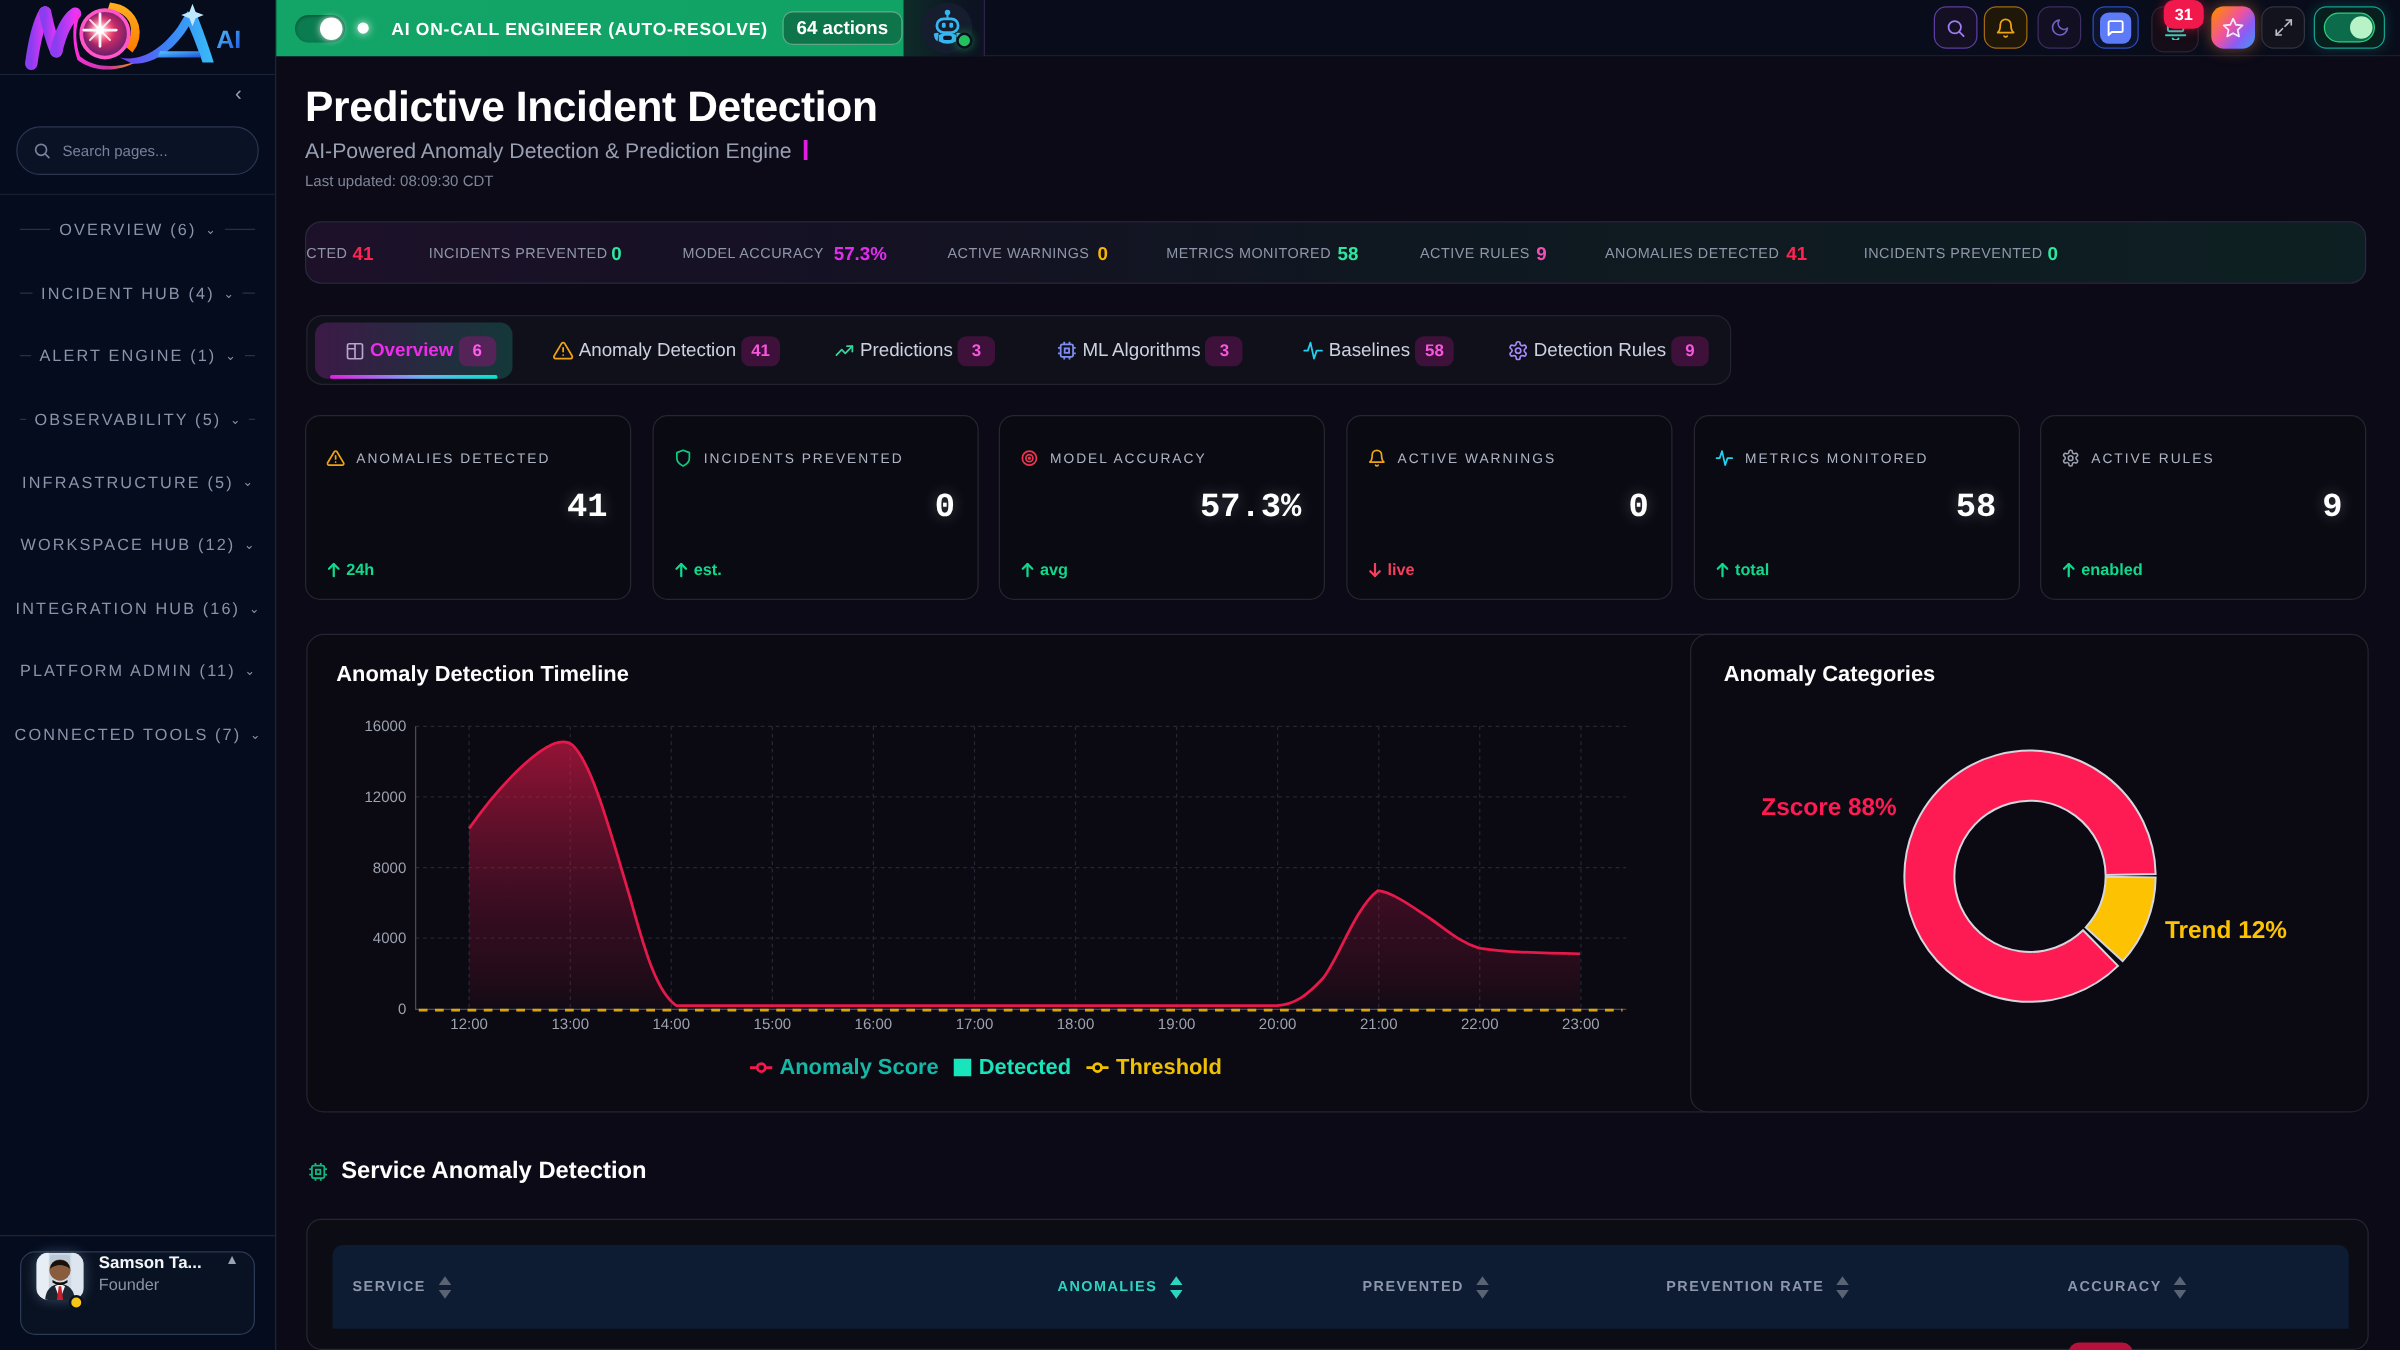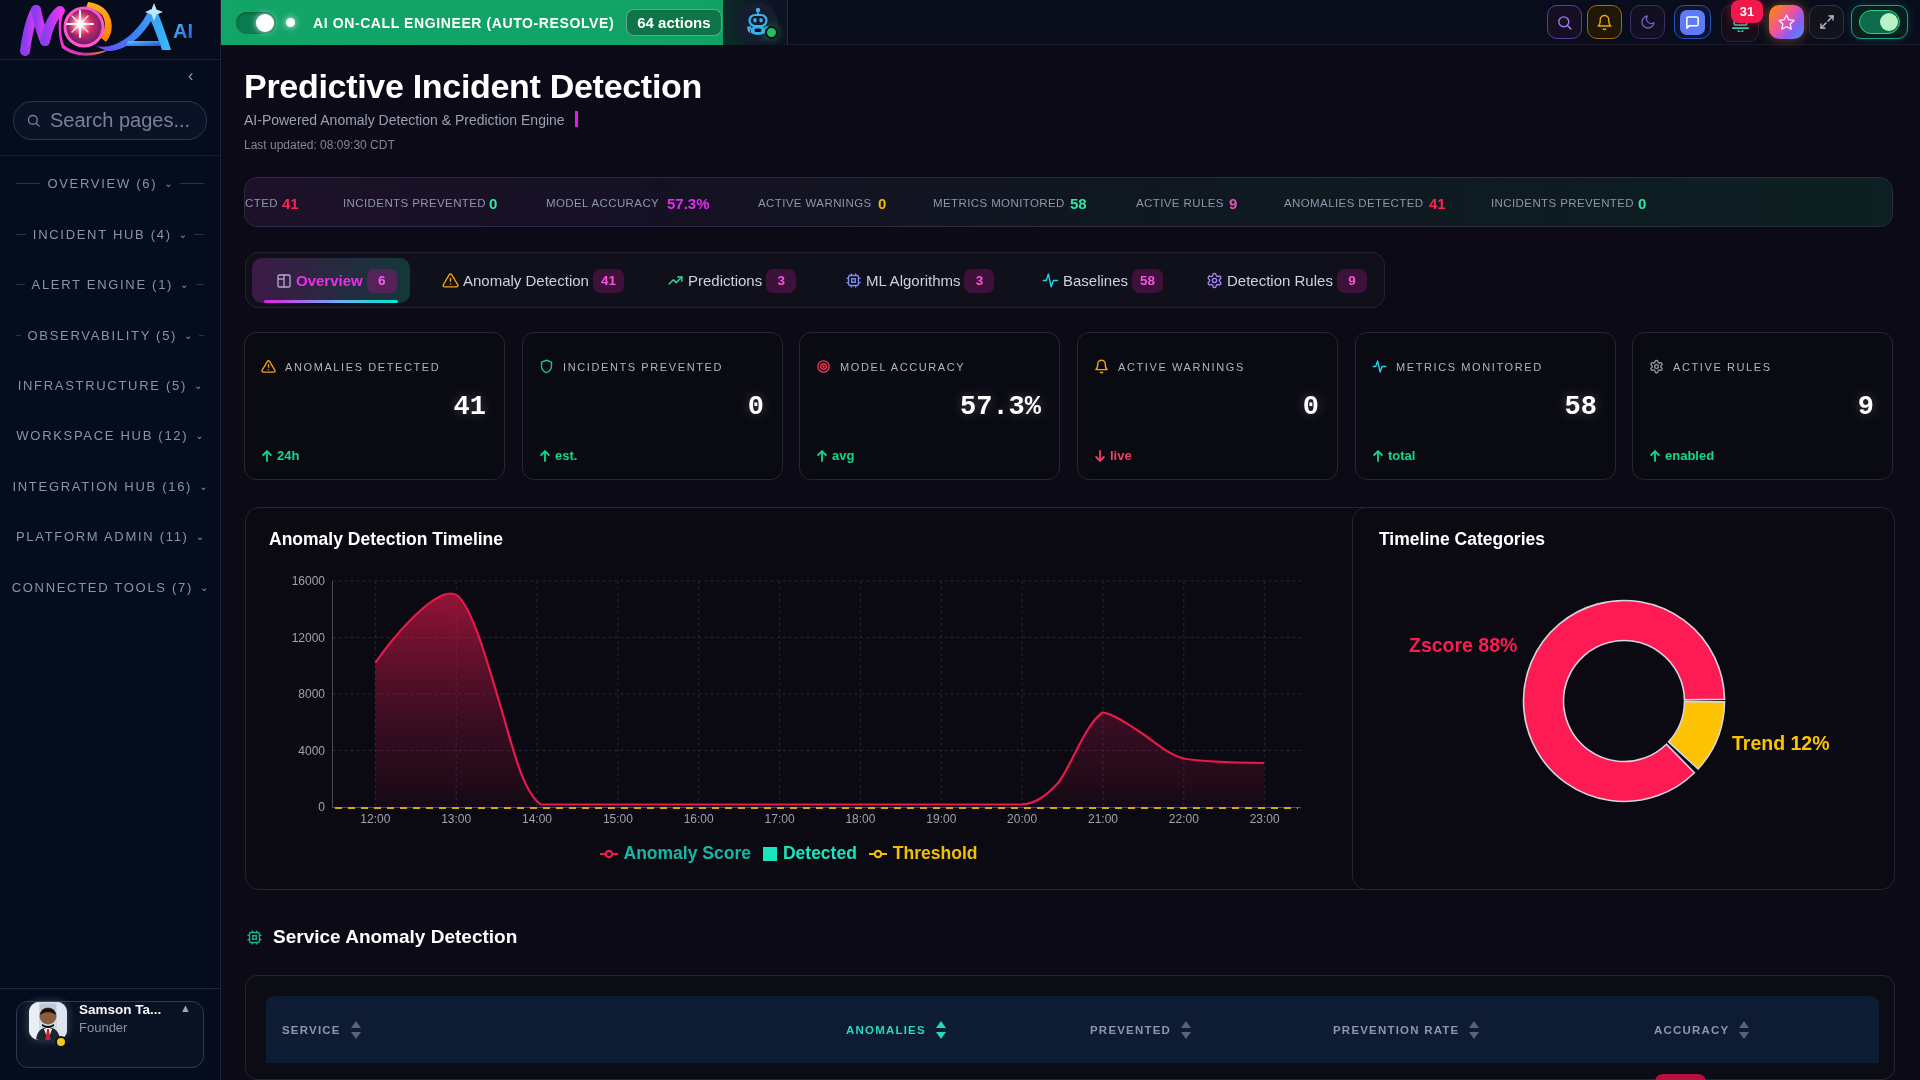--- a/index.html
+++ b/index.html
@@ -2,21 +2,21 @@
 <html><head>
 <meta charset="utf-8">
 <style>
 *{margin:0;padding:0;box-sizing:border-box}
 html,body{width:1920px;height:1080px;background:#0c0a17;font-family:"Liberation Sans",sans-serif;overflow:hidden;position:relative}
 
 #sidebar{position:absolute;left:0;top:0;width:221px;height:1080px;background:#040c1e;border-right:1px solid #1c2437}
 #logo{position:absolute;left:0;top:0;width:220px;height:60px;background:#070c1c;border-bottom:1px solid #1a2236;overflow:hidden}
 #collapse{position:absolute;left:188px;top:68px;color:#98a0b2;font-size:16px;line-height:16px}
 #search{position:absolute;left:13px;top:101px;width:194px;height:39px;border:1px solid #2b3550;border-radius:19px;background:#0a1226;display:flex;align-items:center;padding:0 12px;gap:9px}
-#search span{color:#78819a;font-size:20px}
+#search span{color:#78819a;font-size:12px}
 #sideline{position:absolute;left:0;top:155px;width:220px;height:1px;background:#161e31}
 nav{position:absolute;left:0;top:160px;width:220px}
 nav .it{position:absolute;left:0;width:220px;display:flex;align-items:center;justify-content:center;gap:7px;color:#8a93a8;font-size:13px;letter-spacing:1.7px;padding:0 16px;white-space:nowrap}
 nav .it::before,nav .it::after{content:'';height:1px;background:#27304a;flex:1 1 auto;min-width:0}
 nav .it b{font-weight:400}
 nav .it .ch{font-size:10px;letter-spacing:0;color:#8a93a8}
 #profline{position:absolute;left:0;top:988px;width:220px;height:1px;background:#1c2539}
 #profile{position:absolute;left:16px;top:1001px;width:188px;height:67px;border:1px solid #2b3954;border-radius:12px;background:#091222;display:flex;align-items:flex-start;padding:0 12px}
 #avatar{width:38px;height:38px;border-radius:10px;overflow:hidden;position:relative;flex:0 0 38px;box-shadow:0 0 10px rgba(150,180,220,.35)}
 #avdot{position:absolute;left:55px;top:1036px;width:12px;height:12px;border-radius:50%;background:#f5c518;border:2px solid #091222}
@@ -32,21 +32,21 @@
 #robotdot{position:absolute;left:42px;top:26px;width:13px;height:13px;border-radius:50%;background:#22c35e;border:2.5px solid #0b1120;box-shadow:0 0 8px #22c35e99}
 #tgl{width:40px;height:22px;border-radius:11px;background:#0b7c50;margin-left:15px;position:relative;box-shadow:inset 0 1px 3px rgba(0,0,0,.35)}
 #tgl i{position:absolute;right:2px;top:2px;width:18px;height:18px;border-radius:50%;background:#fff;box-shadow:0 0 6px rgba(255,255,255,.8)}
 #bdot{width:9px;height:9px;border-radius:50%;background:#fff;margin-left:10px;box-shadow:0 0 7px rgba(255,255,255,.9)}
 #btext{color:#fff;font-weight:700;font-size:14px;letter-spacing:.6px;margin-left:18px}
 #bbadge{margin-left:12px;padding:4px 10px;border:1px solid rgba(255,255,255,.35);border-radius:8px;background:rgba(8,62,40,.45);color:#fff;font-weight:700;font-size:15px}
 .tbtn{position:absolute;top:5px;width:35px;height:34px;border-radius:10px;border:1px solid #2a2a38;display:flex;align-items:center;justify-content:center;background:#11131f}
 #nbadge{position:absolute;left:1731px;top:0;width:32px;height:23px;background:#f1184c;border-radius:8px;color:#fff;font-weight:700;font-size:13px;display:flex;align-items:center;justify-content:center;box-shadow:0 0 9px rgba(241,24,76,.55);z-index:5}
 
 #title{position:absolute;left:244px;top:67px;color:#fff;font-size:34px;font-weight:800;letter-spacing:-.3px}
-#subtitle{position:absolute;left:244px;top:111px;color:#98a0b2;font-size:14px}
+#subtitle{position:absolute;left:244px;top:111px;color:#98a0b2;font-size:17px}
 #subtitle i{display:inline-block;width:3px;height:16px;background:#e21ce2;margin-left:10px;vertical-align:-2px}
 #lastup{position:absolute;left:244px;top:138px;color:#7e8698;font-size:12px}
 #ticker{position:absolute;left:244px;top:177px;width:1649px;height:50px;border-radius:13px;border:1px solid #2b2840;background:linear-gradient(90deg,#1d1129 0%,#151124 25%,#0f1820 55%,#0d1f22 100%);overflow:hidden}
 #ticker .tl{position:absolute;top:19px;color:#8f95a8;font-size:11.5px;letter-spacing:0.4px;white-space:nowrap}
 #ticker .tv{position:absolute;top:17px;font-size:15px;font-weight:700;white-space:nowrap}
 
 #tabs{position:absolute;left:245px;top:252px;width:1140px;height:56px;background:#10101b;border:1px solid #232330;border-radius:13px}
 .tab{position:absolute;top:5px;height:45px;display:flex;align-items:center;gap:4px;color:#ccd2de;font-size:15px}
 .tab .bdg{min-width:30px;height:24px;padding:0 8px;border-radius:7px;background:#3d1139;color:#f655dc;font-weight:700;font-size:13.5px;display:flex;align-items:center;justify-content:center}
 #tab1{left:6px;width:158px;padding-left:24px;background:linear-gradient(90deg,#3c1a47,#143839);border-radius:10px;color:#ef2cea;font-weight:600}
@@ -500,21 +500,21 @@
         </svg>Anomaly Score</span>
     <span style="display:flex;align-items:center;gap:6px;color:#19e5bc"><span style="width:14px;height:14px;background:#19e5bc;display:inline-block"></span>Detected</span>
     <span style="display:flex;align-items:center;gap:6px;color:#f0c000"><svg width="18" height="10" viewBox="0 0 18 10">
           <path d="M0 5h5.6M12.4 5h5.6" stroke="#f0c000" stroke-width="2.2"></path>
           <circle cx="9" cy="5" r="3.2" fill="none" stroke="#f0c000" stroke-width="2.2"></circle>
         </svg>Threshold</span>
   </div>
 </div>
 
 <div id="dncard">
-  <h3>Timeline Categories</h3>
+  <h3>Anomaly Categories</h3>
   <svg style="position:absolute;left:0;top:0" width="543" height="383" viewBox="0 0 543 383">
     <path d="M341.4 264.7 A100.5 100.5 0 1 1 371.5 191.25 L331.5 191.9 A60.5 60.5 0 1 0 313.4 236.2 Z" fill="#fe1a52" stroke="#d6d6de" stroke-width="1.6"></path>
     <path d="M371.5 193.9 A100.5 100.5 0 0 1 345.1 260.9 L315.6 233.9 A60.5 60.5 0 0 0 331.5 193.5 Z" fill="#fdc303" stroke="#d6d6de" stroke-width="1.6"></path>
     <text x="56" y="144" font-family="Liberation Sans,sans-serif" font-size="19.5" font-weight="600" fill="#fe1a52">Zscore 88%</text>
     <text x="379" y="242" font-family="Liberation Sans,sans-serif" font-size="19.5" font-weight="600" fill="#fdc303">Trend 12%</text>
   </svg>
 </div>
 
 <svg style="position:absolute;left:246px;top:929px" width="17" height="17" viewBox="0 0 24 24" fill="none" stroke="#10b981" stroke-width="2">
     <rect x="5" y="5" width="14" height="14" rx="2"></rect>

